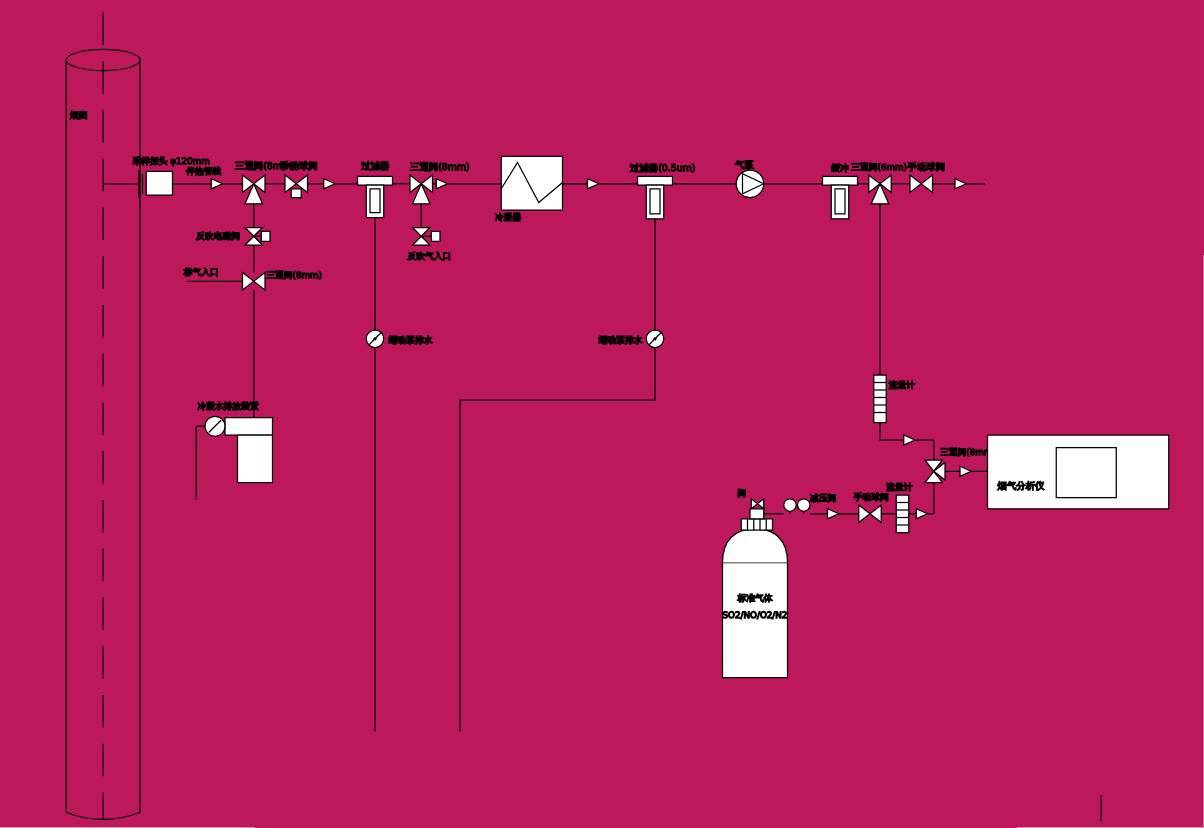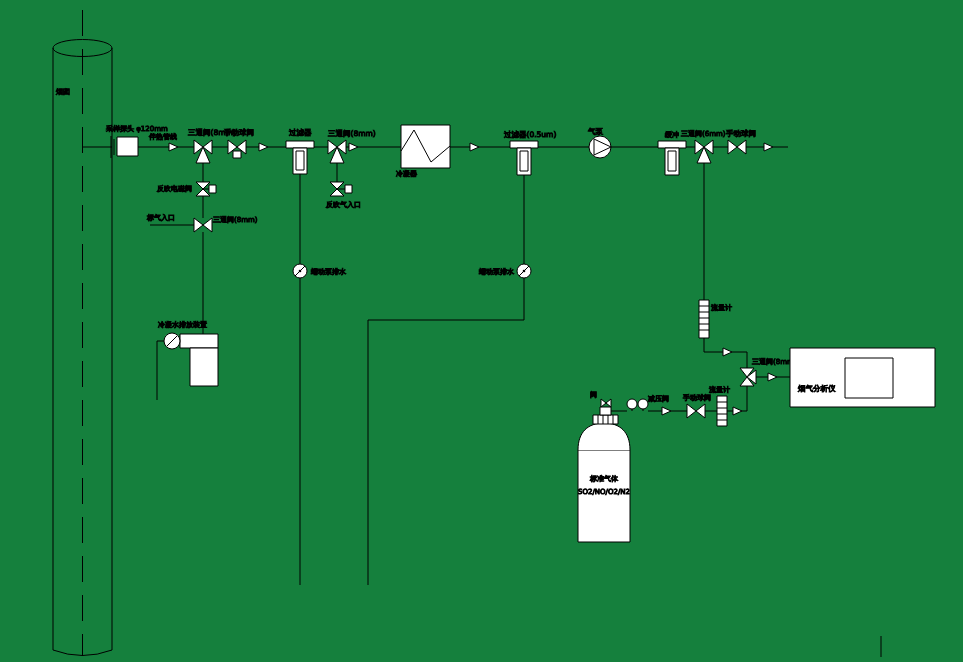--- a/index.html
+++ b/index.html
@@ -1,16 +1,16 @@
 <!DOCTYPE html>
 <html><head>
 <meta charset="utf-8">
 <style>
   html,body{margin:0;padding:0;background:#ffffff;}
-  .page{position:relative;width:963px;height:662px;background:#15803d;overflow:hidden;}
+  .page{position:relative;width:963px;height:662px;background:#be185d;overflow:hidden;}
   svg{position:absolute;left:0;top:0;}
   svg text{font-family:"DejaVu Sans",sans-serif;fill:#000;}
   .lbl{font-size:7.5px;}
   .lbl-sm{font-size:7px;}
   path,rect.sym,line,polyline,ellipse,circle{vector-effect:non-scaling-stroke;}
 </style>
 </head>
 <body>
 
 <div class="page">

